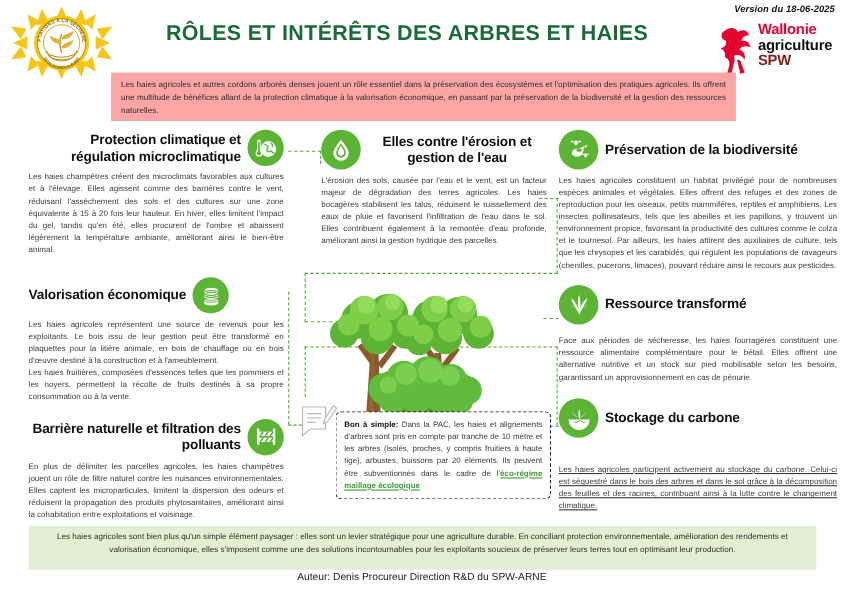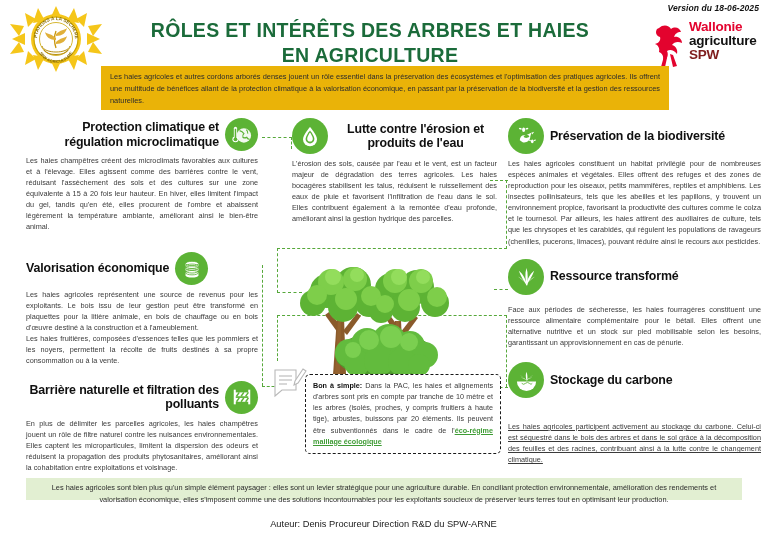--- a/index.html
+++ b/index.html
@@ -38,21 +38,21 @@
     width: 106px; height: 50px;
   }
   .wal-text { position: absolute; left: 36px; top: 0; }
   .wal-1 { font-size: 13.5px; font-weight: bold; color: #e3032e; line-height: 1.0; letter-spacing: -.2px;}
   .wal-2 { font-size: 13.5px; font-weight: bold; color: #111; line-height: 1.05; letter-spacing: -.2px;}
   .wal-3 { font-size: 13.5px; font-weight: bold; color: #7f1d1d; line-height: 1.05; letter-spacing: -.2px;}
 
   
   .intro {
     position: absolute; left: 101px; top: 66px; width: 568px; height: 44px;
-    background: #eab308;
+    background: #fca5a5;
     padding: 5px 9px 0 9px;
     font-size: 7.4px; color: #2c2c2c; line-height: 1.62;
     text-align: justify;
   }
 
   
   .col { position: absolute; }
   .col-left  { left: 26px;  top: 118px; width: 232px; }
   .col-mid   { left: 292px; top: 118px; width: 205px; }
   .col-right { left: 508px; top: 118px; width: 253px; }
@@ -100,21 +100,21 @@
     font-size: 7.2px; color: #3a3a3a; line-height: 1.55; text-align: justify;
   }
   .bon b { color: #101010; font-weight: bold; }
   .bon .linkgreen {
     color: #3f9c35; font-weight: bold; text-decoration: underline;
   }
   .note-doc { position: absolute; left: 272px; top: 366px; width: 36px; height: 34px; }
 
   
   .footer-band {
-    position: absolute; left: 26px; top: 478px; width: 716px; height: 22px;
+    position: absolute; left: 26px; top: 478px; width: 716px; height: 40px;
     background: #e2efd2;
     padding: 4px 20px 0 20px;
     font-size: 7.4px; color: #2c2c2c; line-height: 1.62; text-align: center;
   }
   .author {
     position: absolute; left: 0; top: 519px; width: 767px;
     text-align: center;
     font-size: 9.3px; color: #1a1a1a;
   }
 </style>
@@ -162,21 +162,20 @@
         <path d="M48 32 C44 28 39 28 37 26 C38 31 42 34 48 34 Z" fill="#e0b03a"></path>
         <path d="M48 36 C52 32 57 32 59 30 C58 35 54 38 48 38 Z" fill="#e0b03a"></path>
         <path d="M36 44 C40 50 56 50 60 44" stroke="#b88f10" stroke-width="1.2" fill="none"></path>
         <path d="M34 40 C36 48 60 48 62 40" stroke="#b88f10" stroke-width="1" fill="none"></path>
       </g>
     </svg>
   </div>
 
   <div class="title-block">
     <div class="title-line">RÔLES ET INTÉRÊTS DES ARBRES ET HAIES</div>
-    <div class="title-line">EN AGRICULTURE</div>
   </div>
 
   <div class="wallonie">
     <svg viewBox="0 0 34 46" width="34" height="46" style="position:absolute;left:0;top:2px;">
       <g fill="#e3032e">
         <path d="M6 6 C10 2 16 3 18 7 C22 4 27 6 28 10 C24 10 22 12 21 15 C25 14 29 17 29 21 C25 19 21 20 19 23 C23 24 25 28 24 32 C21 28 17 27 14 29 C16 33 14 38 10 39 C11 34 9 31 6 30 C7 26 5 23 2 22 C6 21 8 18 7 15 C3 14 2 10 4 7 Z"></path>
         <path d="M11 34 L8 45 L12 45 L14 36 Z"></path>
         <path d="M17 32 L20 45 L24 44 L20 33 Z"></path>
       </g>
     </svg>
@@ -281,21 +280,21 @@
   <div class="col col-mid">
     <div class="sec">
       <div class="sec-head">
         <div class="icon-circle lg">
           <svg viewBox="0 0 24 24" width="24" height="24">
             <path d="M12 3 C12 3 5 11 5 15.2 A7 7 0 0 0 19 15.2 C19 11 12 3 12 3 Z" fill="#ffffff"></path>
             <path d="M12 6.5 C12 6.5 7.6 11.8 7.6 15 A4.4 4.4 0 0 0 16.4 15 C16.4 11.8 12 6.5 12 6.5 Z" fill="#5cb335"></path>
             <path d="M12 8.5 C12 8.5 9.2 12.2 9.2 14.7 A2.8 2.8 0 0 0 14.8 14.7 C14.8 12.2 12 8.5 12 8.5 Z" fill="#ffffff"></path>
           </svg>
         </div>
-        <div class="sec-title ta-center" style="flex:1;">Lutte contre l'érosion et produits de l'eau</div>
+        <div class="sec-title ta-center" style="flex:1;">Elles contre l'érosion et gestion de l'eau</div>
       </div>
       <div class="sec-body">L'érosion des sols, causée par l'eau et le vent, est un facteur majeur de dégradation des terres agricoles. Les haies bocagères stabilisent les talus, réduisent le ruissellement des eaux de pluie et favorisent l'infiltration de l'eau dans le sol. Elles contribuent également à la remontée d'eau profonde, améliorant ainsi la gestion hydrique des parcelles.</div>
     </div>
   </div>
 
   <div class="tree">
     <svg viewBox="0 0 180 125" width="180" height="125">
       <g fill="#8a5a2b">
         <path d="M36 120 L40 62 L47 62 L49 120 Z"></path>
         <path d="M41 78 L28 60 L32 57 L45 72 Z"></path>

